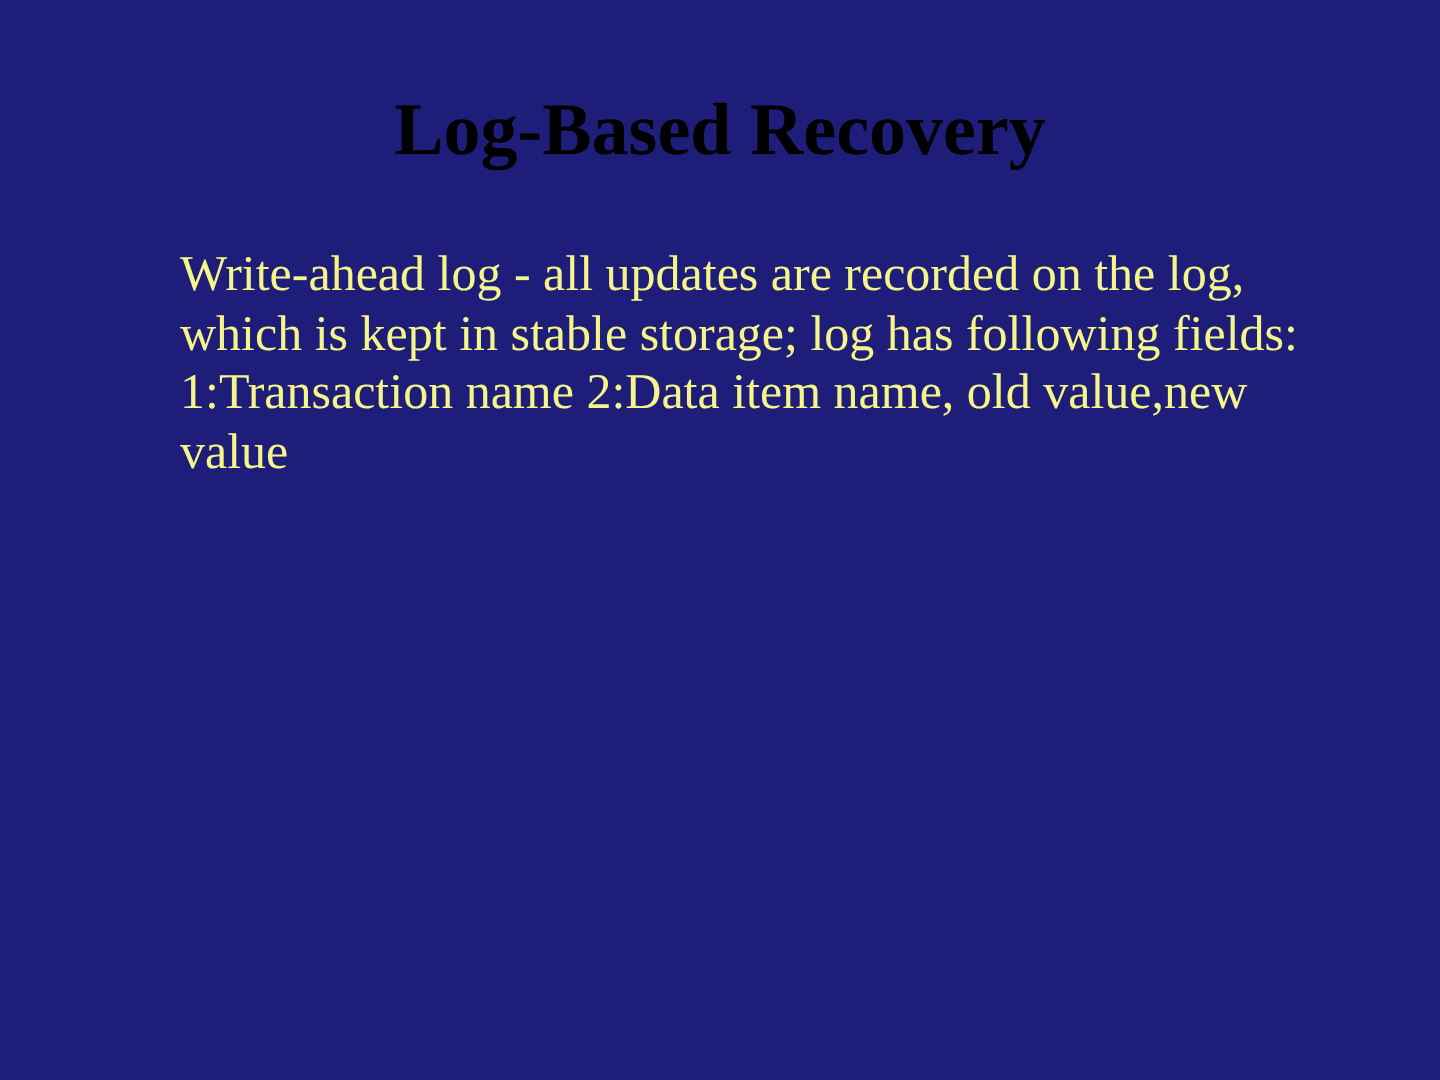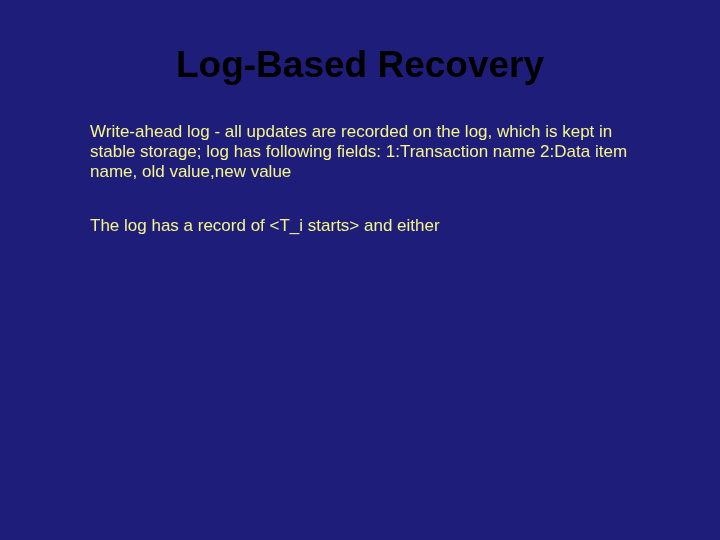--- a/index.html
+++ b/index.html
@@ -7,51 +7,50 @@
     padding: 0;
     width: 720px;
     height: 540px;
     overflow: hidden;
   }
   .slide {
     width: 720px;
     height: 540px;
     background: #1e1e7a;
     box-sizing: border-box;
-    font-family: Liberation Sans, sans-serif;
+    font-family: Liberation Serif, serif;
     color: #f5f58a;
     position: relative;
   }
   .title {
     color: #000000;
     font-weight: bold;
     font-size: 37px;
     text-align: center;
     padding-top: 44px;
     padding-bottom: 36px;
   }
   .body {
     padding-left: 90px;
     padding-right: 60px;
-    font-size: 17px;
+    font-size: 25px;
     line-height: 1.18;
   }
   .para1 {
     margin-bottom: 34px;
   }
   .para2 {
   }
   .last-line {
     margin-left: -36px;
   }
 </style>
 </head>
 <body>
 
 <div class="slide">
   <div class="title">Log-Based Recovery</div>
   <div class="body">
     <div class="para1">Write-ahead log - all updates are recorded on the log, which is kept in stable storage; log has following fields: 1:Transaction name 2:Data item name, old value,new value</div>
     <div class="para2">
-      <div>The log has a record of &lt;T_i starts&gt; and either</div>
     </div>
   </div>
 </div>
 
 </body></html>

